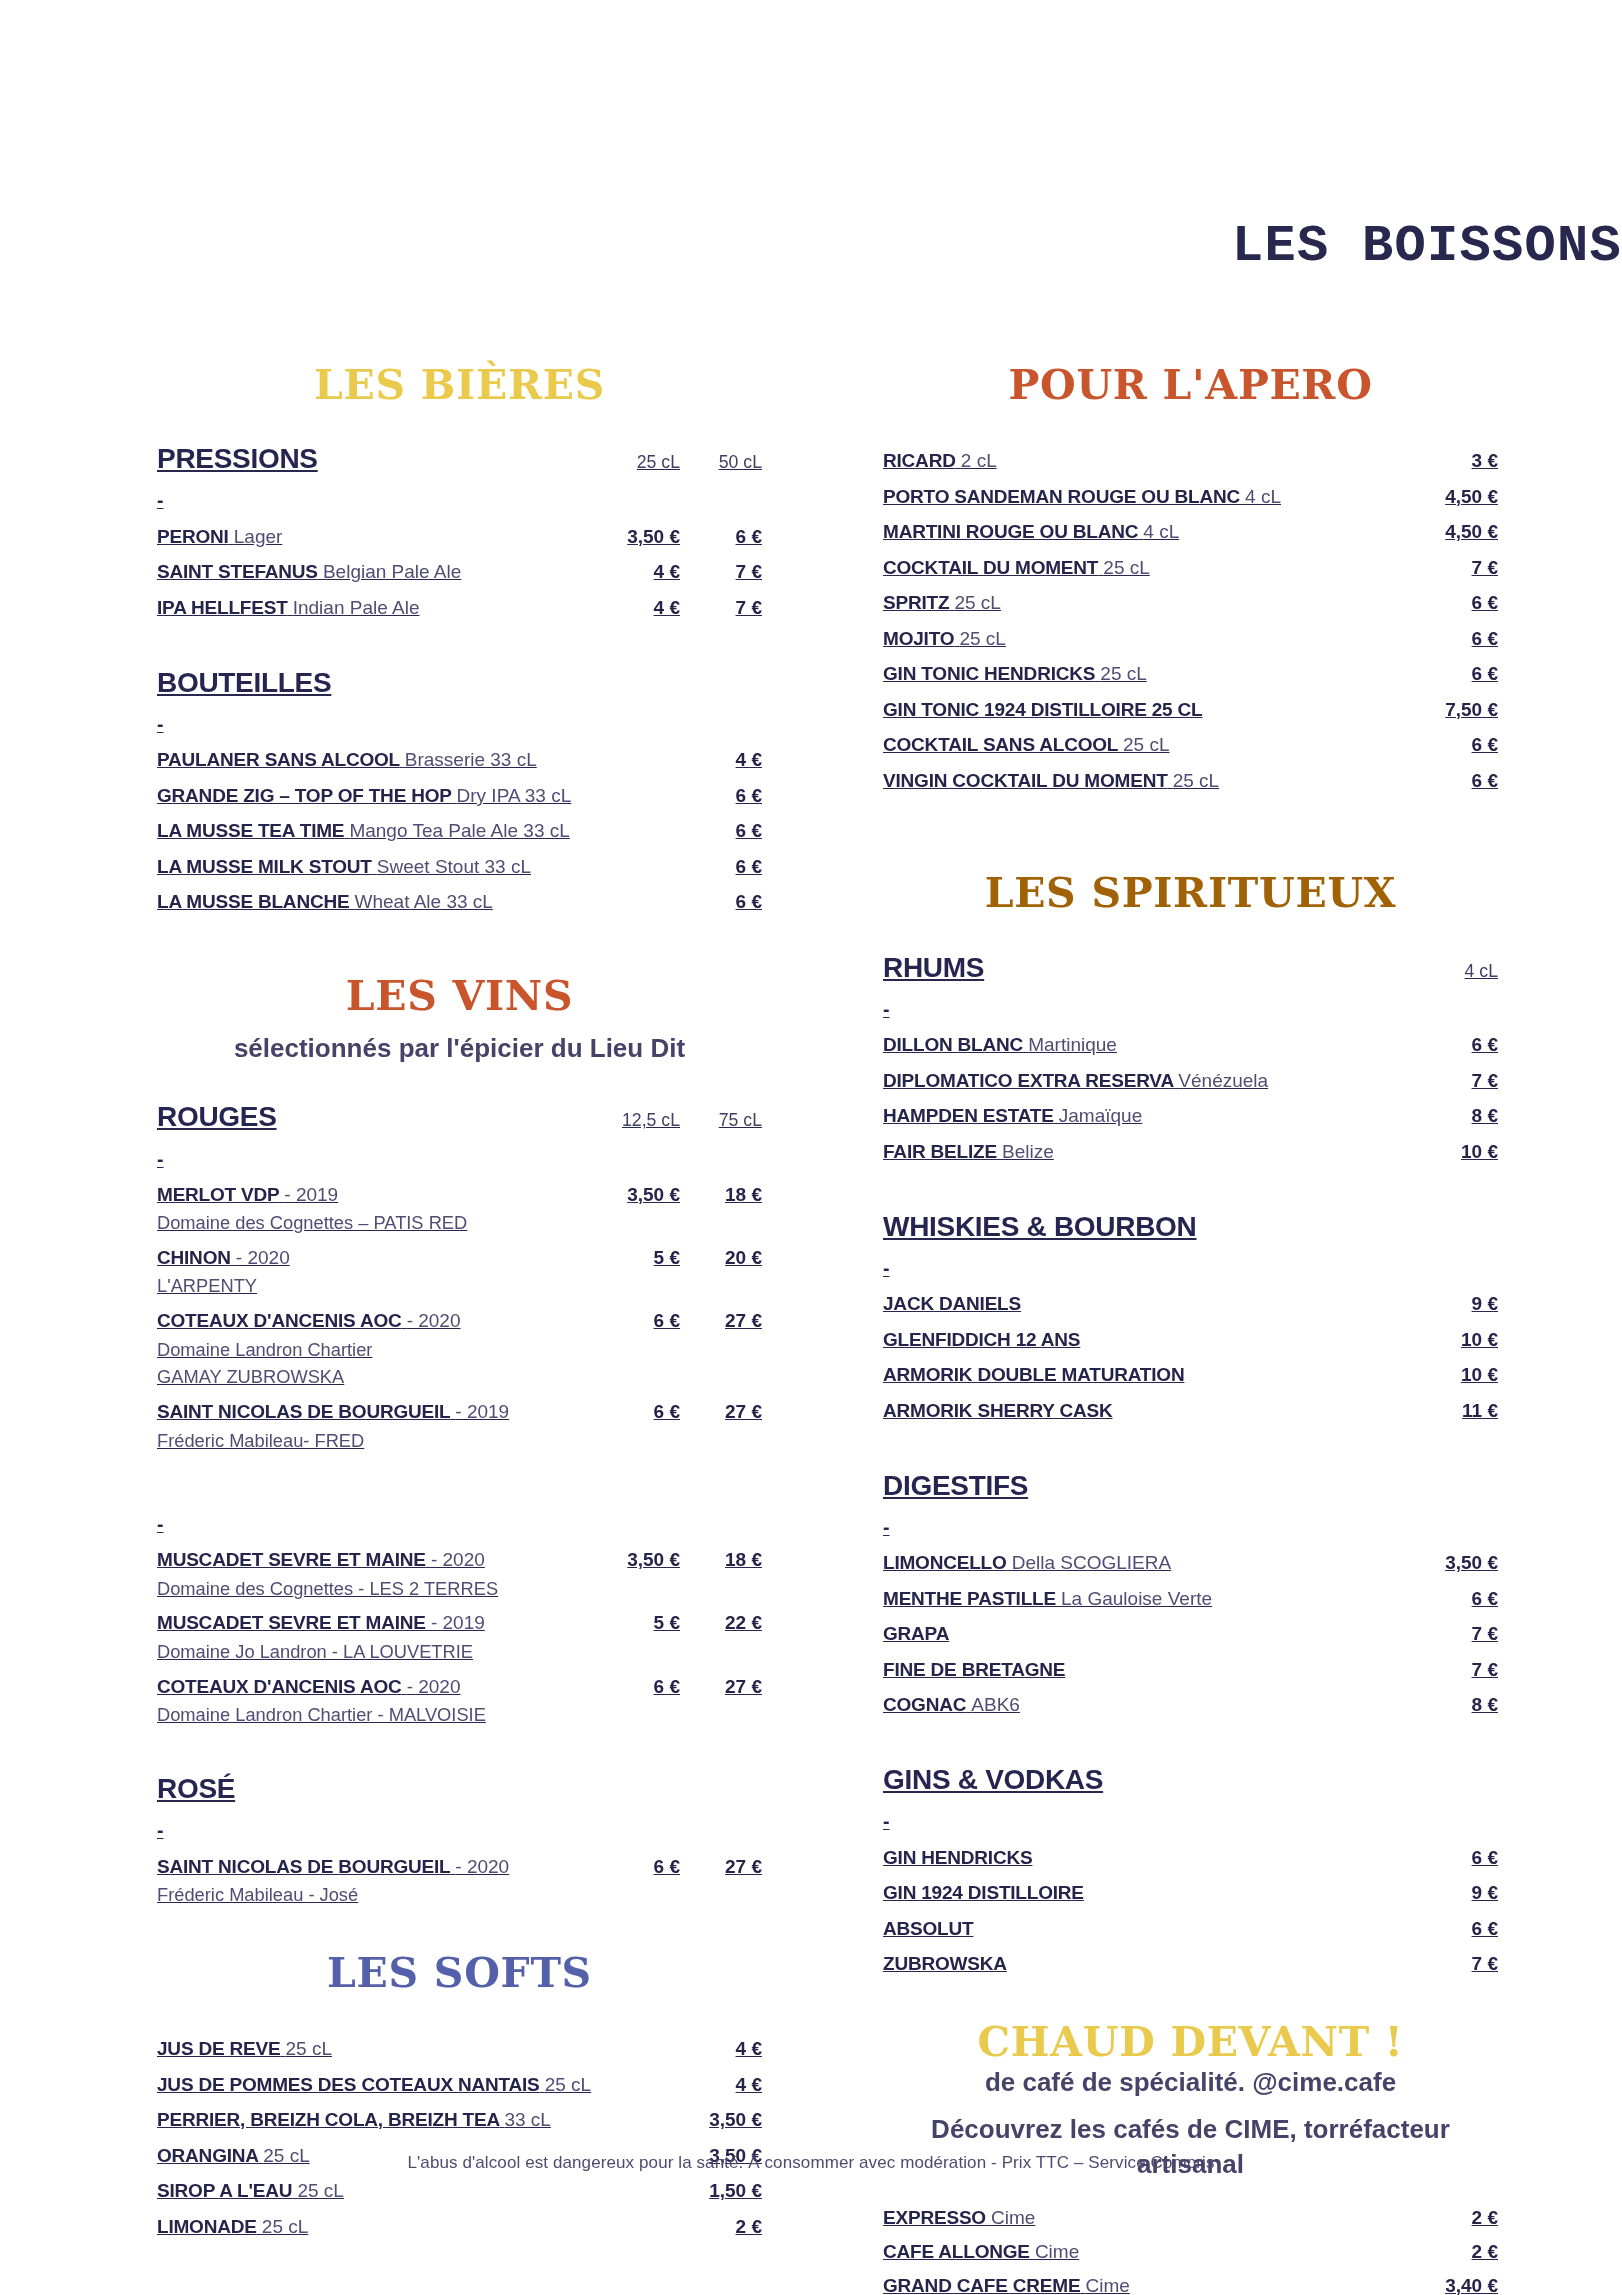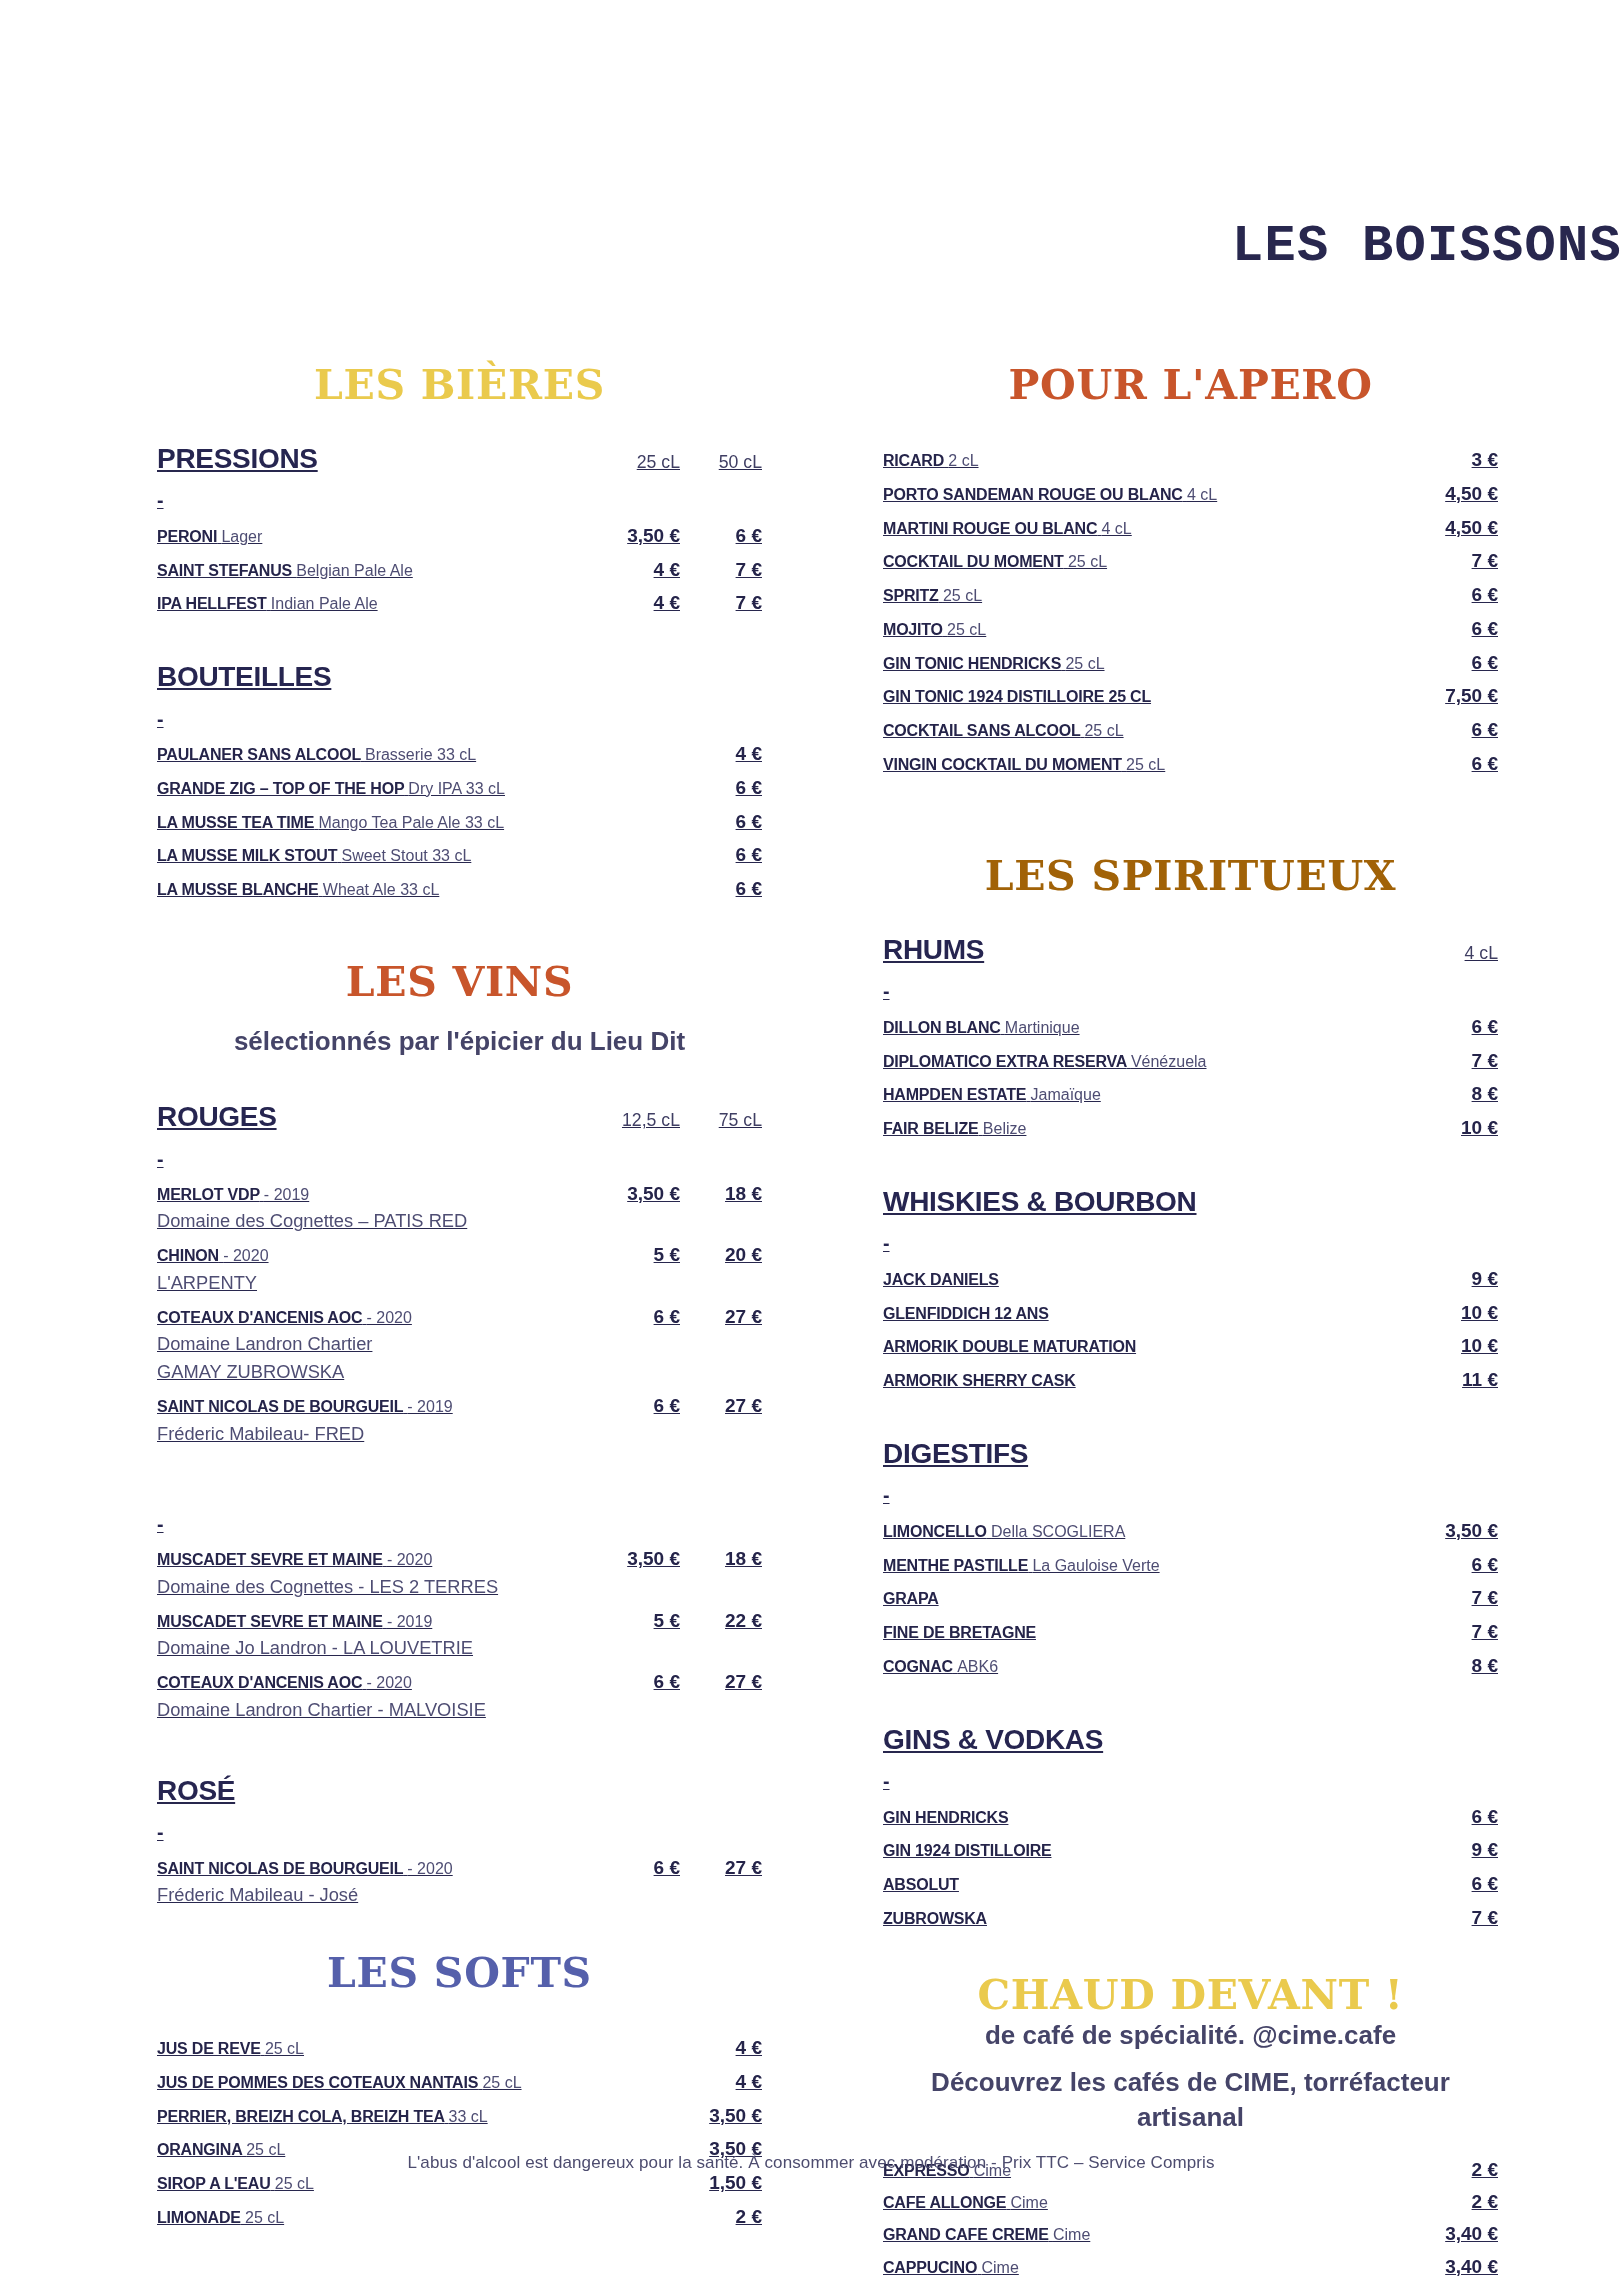--- a/index.html
+++ b/index.html
@@ -66,21 +66,21 @@
   }
   .dash-row{
     font-size:19.6px;
     font-weight:700;
     margin:14.4px 0 6.5px 0;
     color:#262550;
   }
   .item{display:flex;align-items:baseline;padding:5.9px 0;}
   .item-name{
     flex:1;
-    font-size:16px;
+    font-size:19px;
     font-weight:700;
     letter-spacing:-0.2px;
     color:#25244a;
     line-height:1.25;
   }
   .item-detail{
     font-weight:400;
     color:#4e4d73;
     letter-spacing:0;
   }
@@ -104,21 +104,21 @@
     left:0;right:0;
     bottom:122px;
     text-align:center;
     font-size:17px;
     font-weight:400;
     color:#4d4c6f;
     letter-spacing:0.1px;
   }
   
   .section-bieres{margin-top:90px;}
-  .section-vins{margin-top:54px;gap:7px;}
+  .section-vins{margin-top:54px;}
   .section-softs{margin-top:39px;}
   .section-apero{margin-top:90px;}
   .section-spiritueux{margin-top:73px;}
   .section-chaud{margin-top:38px;}
   .section-chaud .group{margin-top:18.3px;}
   .section-chaud .item{padding:5.2px 0;}
 </style>
 </head>
 <body>
 

